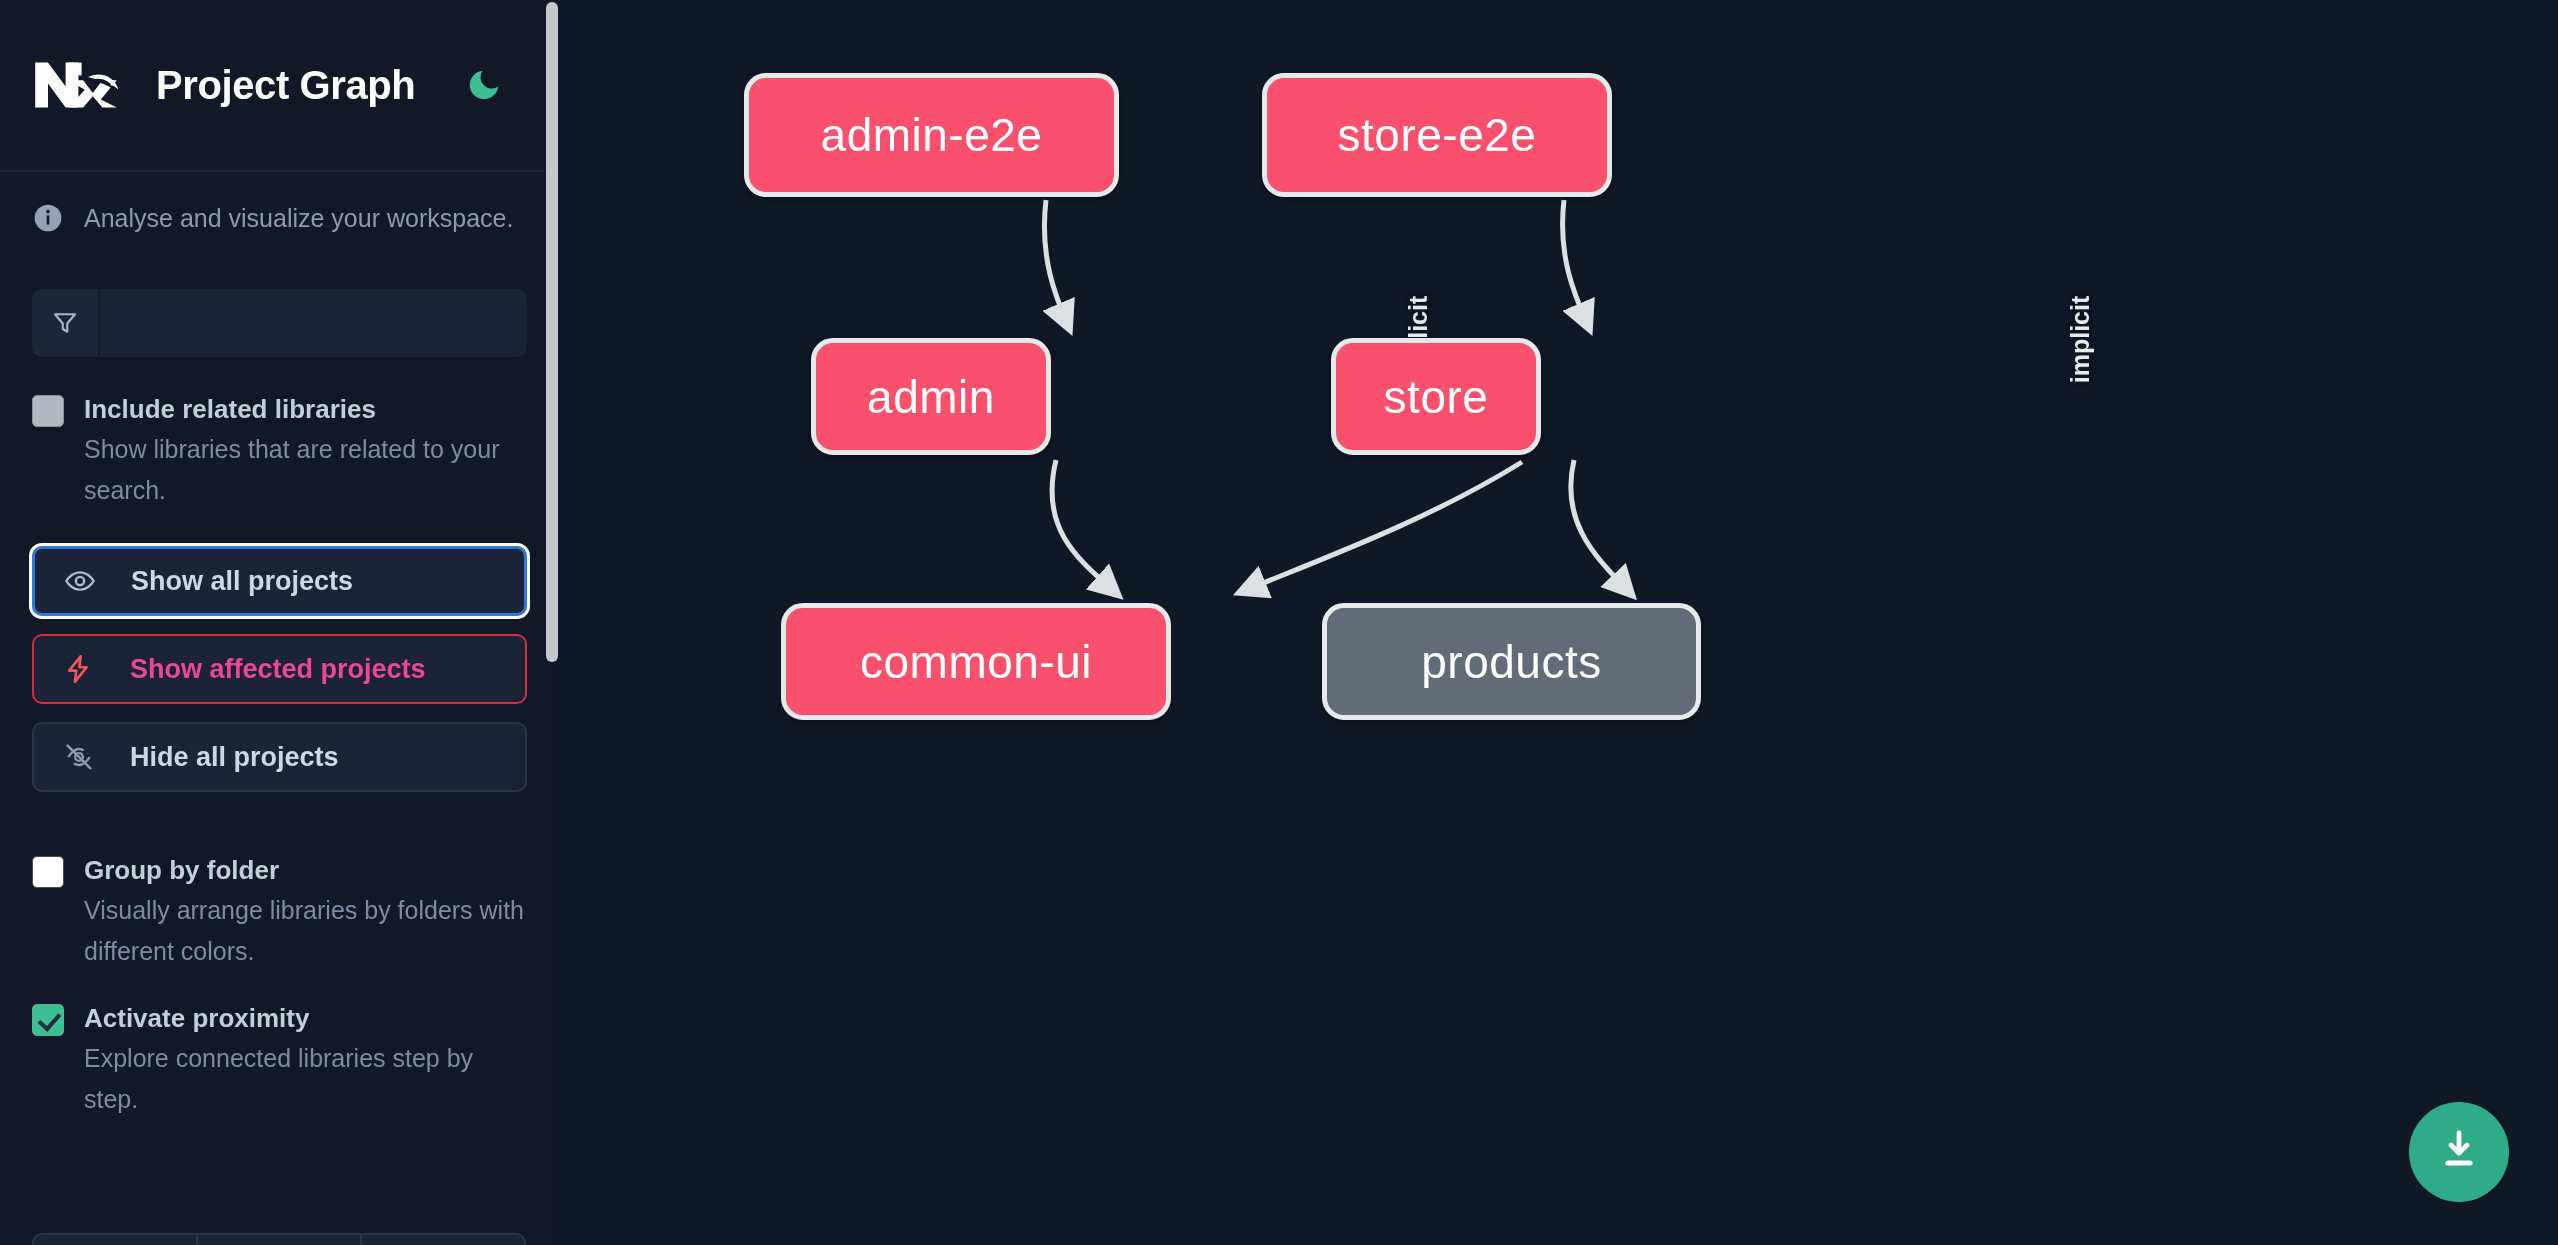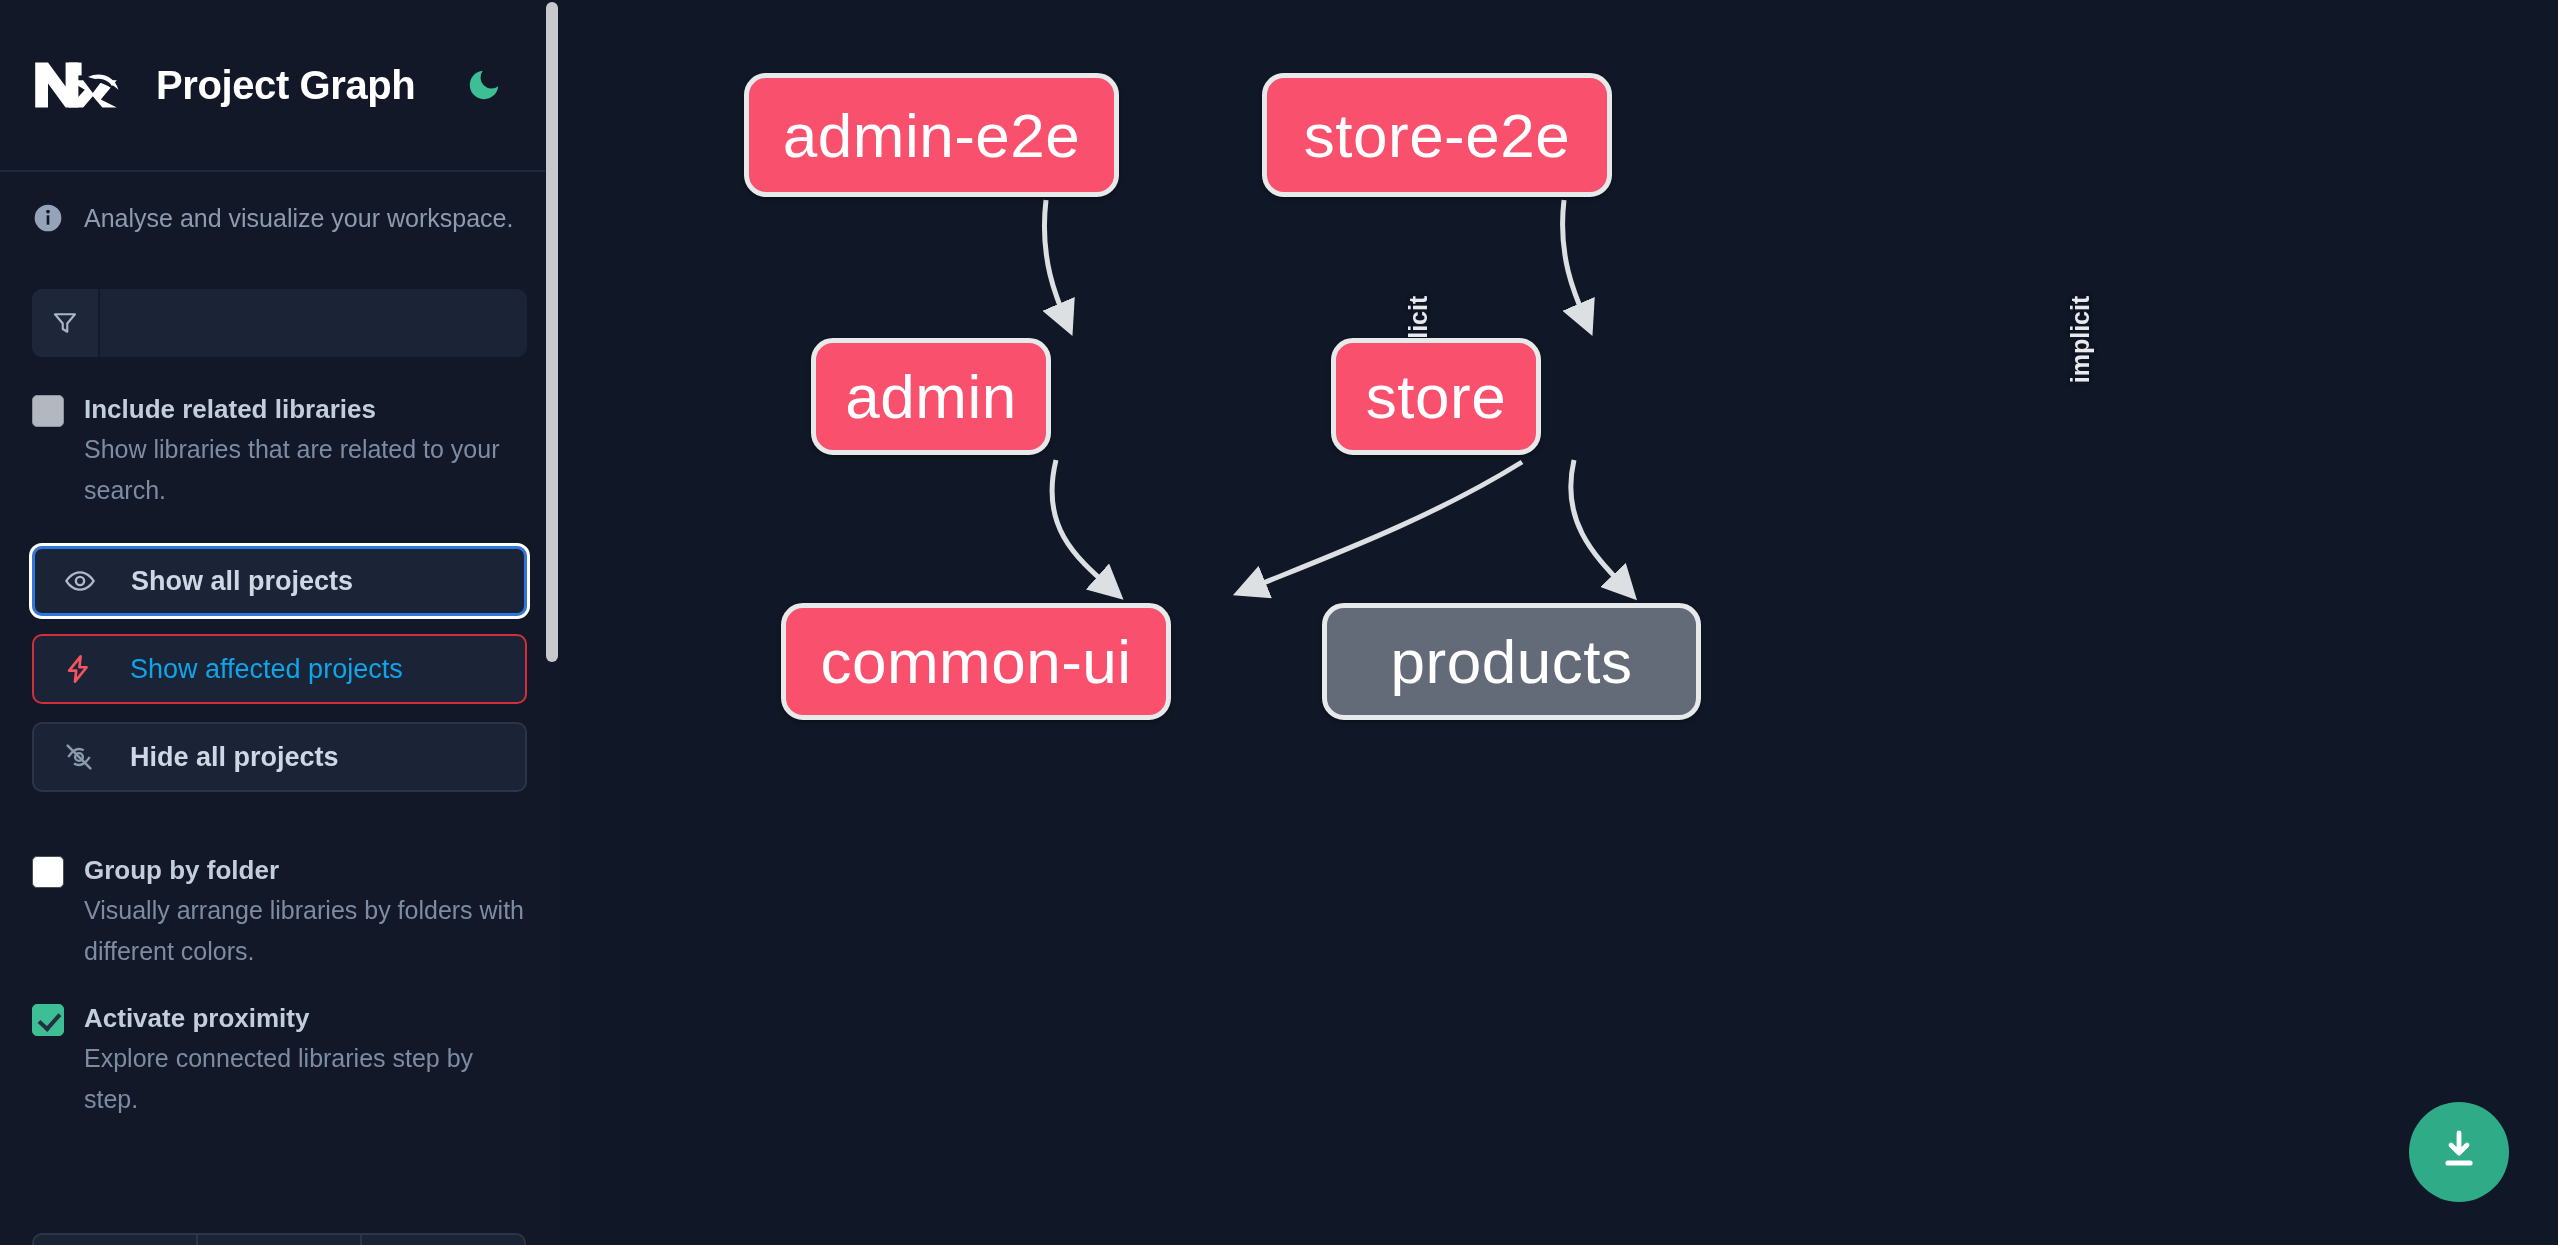--- a/index.html
+++ b/index.html
@@ -150,21 +150,21 @@
     background: #1B2437;
     cursor: pointer;
     font-size: 27px;
   }
   .sbtn.focus-blue {
     border: 3px solid #2F77D9;
     outline: 3px solid #FFFFFF;
     outline-offset: 0px;
   }
   .sbtn.danger { border: 2px solid #D32F3A; color: #F2555F; }
-  .sbtn.danger .sbtn-label { color: #0ea5e9; font-weight: 400; }
+  .sbtn.danger .sbtn-label { color: #ec4899; font-weight: 700; }
   .sbtn.plain { border: 2px solid #2A3648; }
   .sbtn-label { color: #CED8E5; font-weight: 700; white-space: nowrap; }
   .sbtn-icon { width: 34px; height: 34px; flex: 0 0 34px; display:flex;align-items:center;justify-content:center; }
 
   
   .bottom-partial {
     position: absolute;
     left: 32px;
     bottom: -52px;
     width: 494px;
@@ -202,21 +202,21 @@
   }
 
   .node {
     position: absolute;
     border-radius: 22px;
     border: 5px solid #E7E9EB;
     display: flex;
     align-items: center;
     justify-content: center;
     color: #FFFFFF;
-    font-size: 62px;
+    font-size: 46px;
     font-weight: 400;
     letter-spacing: 0.5px;
     cursor: pointer;
     box-shadow: 0 2px 4px rgba(0,0,0,0.35);
   }
   .node.pink { background: #F8506D; }
   .node.grey { background: #636B79; }
 
   .edge-layer {
     position: absolute;

